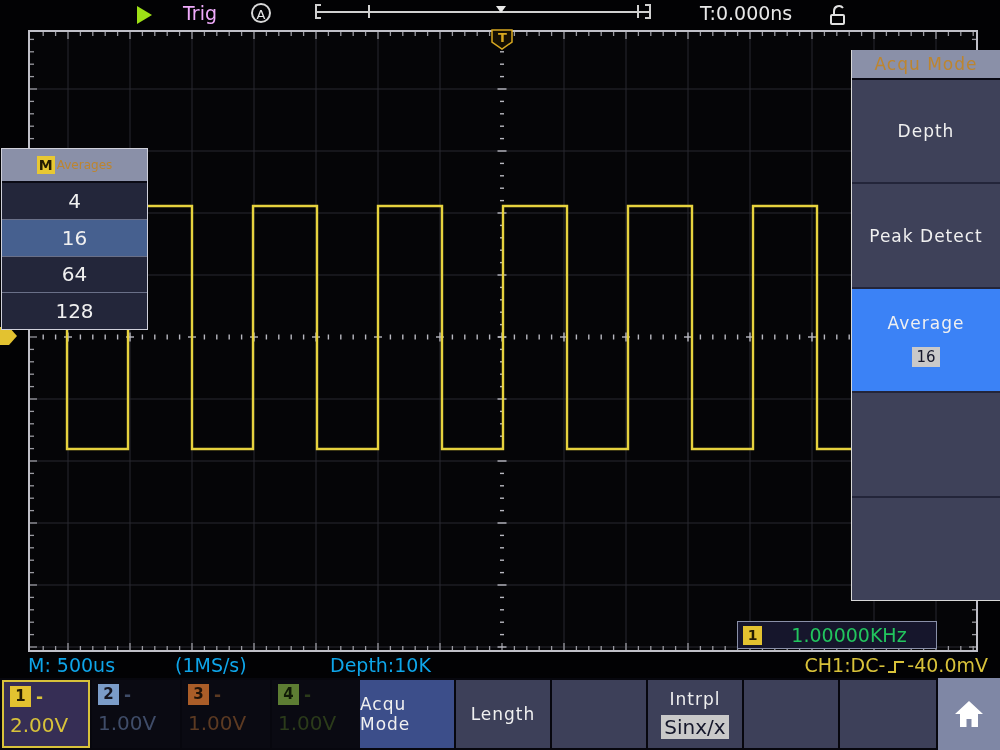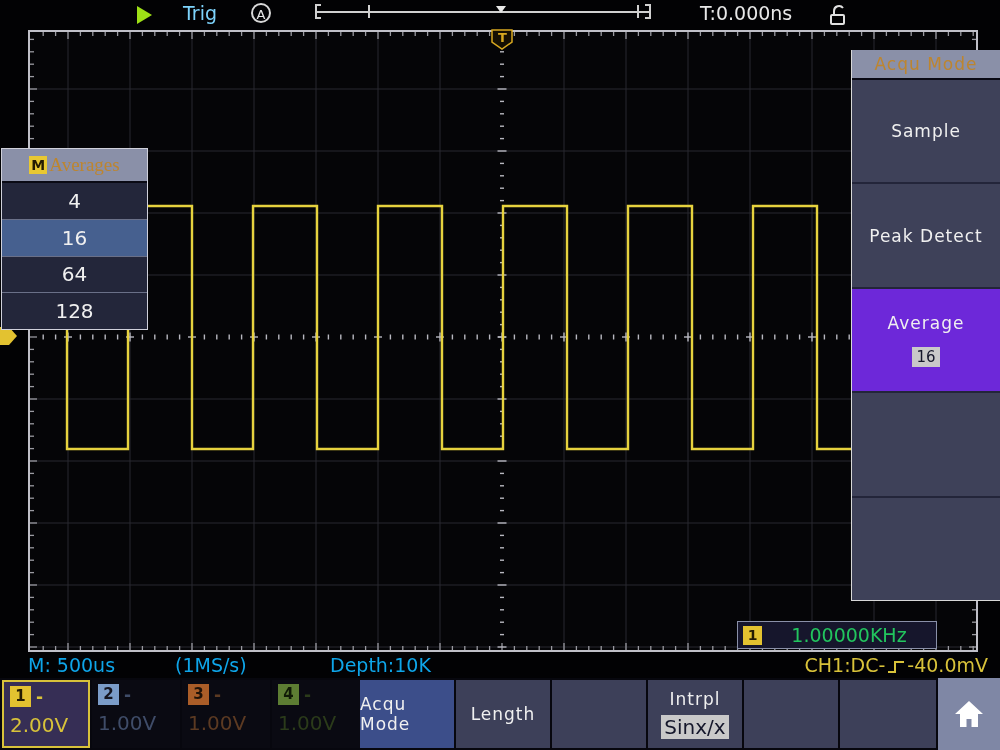--- a/index.html
+++ b/index.html
@@ -7,21 +7,21 @@
     width:1000px;height:750px;position:relative;background:#020204;
     font-family:"DejaVu Sans","Liberation Sans",sans-serif;color:#e8e8e8;
     overflow:hidden;
   }
   .abs{position:absolute;}
 
   
   #top-bar{left:0;top:0;width:1000px;height:30px;background:#020204;}
   #play-icon{left:137px;top:6px;width:0;height:0;
     border-left:15px solid #9ddf16;border-top:9px solid transparent;border-bottom:9px solid transparent;}
-  #trig-label{left:183px;top:2px;font-size:19px;color:#7dd3fc;}
+  #trig-label{left:183px;top:2px;font-size:19px;color:#f0abfc;}
   #auto-icon{left:251px;top:3px;width:20px;height:20px;border:2px solid #d8d8d8;border-radius:50%;
     font-size:13px;line-height:20px;text-align:center;color:#e8e8e8;box-sizing:border-box;}
   #hpos{left:315px;top:2px;width:340px;height:20px;}
   #hpos .bar{position:absolute;left:0;top:9px;width:336px;height:2px;background:#d0d0d0;}
   #hpos .lb{position:absolute;left:0;top:2px;width:6px;height:15px;border:2px solid #d0d0d0;border-right:none;box-sizing:border-box;}
   #hpos .rb{position:absolute;left:330px;top:2px;width:6px;height:15px;border:2px solid #d0d0d0;border-left:none;box-sizing:border-box;}
   #hpos .t1{position:absolute;left:53px;top:3px;width:2px;height:13px;background:#d0d0d0;}
   #hpos .t2{position:absolute;left:322px;top:3px;width:2px;height:13px;background:#d0d0d0;}
   #hpos .pos{position:absolute;left:181px;top:4px;width:0;height:0;
     border-top:7px solid #e8e8e8;border-left:5px solid transparent;border-right:5px solid transparent;}
@@ -38,36 +38,36 @@
   
   #ch1-arrow{left:0px;top:327px;width:18px;height:19px;}
 
   
   #popup{left:1px;top:148px;width:147px;height:182px;background:#23263a;
     border:1px solid #cfd0da;box-sizing:border-box;z-index:30;display:flex;flex-direction:column;}
   #popup .hdr{height:32px;background:#8a90a8;display:flex;align-items:center;justify-content:center;
     border-bottom:2px solid #0a0a14;flex:none;}
   #popup .hdr .m-badge{width:18px;height:18px;background:#e8c832;color:#241c02;font-weight:bold;
     font-size:14px;line-height:18px;text-align:center;margin-right:2px;}
-  #popup .hdr .title{color:#bd852f;font-size:19px;font-family:Liberation Serif, serif;}
+  #popup .hdr .title{color:#bd852f;font-size:12px;}
   #popup .row{flex:1;display:flex;align-items:center;justify-content:center;font-size:20px;color:#f0f0f0;
     border-bottom:1px solid #6a7088;}
   #popup .row:last-child{border-bottom:none;}
   #popup .row.selected{background:#46608f;}
 
   
   #side-menu{left:851px;top:50px;width:149px;height:551px;background:#3e4159;z-index:20;
     border-left:1px solid #d8d8d8;border-bottom:1px solid #d8d8d8;box-sizing:border-box;
     display:flex;flex-direction:column;}
   #side-menu .hdr{height:28px;background:#8a90a8;color:#bd852f;font-size:17px;letter-spacing:1px;
     display:flex;align-items:center;justify-content:center;border-bottom:2px solid #0a0a14;flex:none;}
   #side-menu .item{flex:1;display:flex;flex-direction:column;align-items:center;justify-content:center;
     font-size:17px;color:#f0f0f0;border-bottom:2px solid #23253a;letter-spacing:1px;}
   #side-menu .item:last-child{border-bottom:none;}
-  #side-menu .item.active{background:#6d28d9;}
+  #side-menu .item.active{background:#3b82f6;}
   #side-menu .item .val{margin-top:14px;background:#c9c9c9;color:#15172b;font-size:15px;
     padding:1px 4px;letter-spacing:0;}
 
   
   #freq-box{left:737px;top:621px;width:200px;height:28px;background:#16162c;border:1px solid #8a90a8;
     box-sizing:border-box;display:flex;align-items:center;z-index:10;}
   #freq-box .badge{width:19px;height:19px;background:#e3c230;color:#241c02;font-weight:bold;font-size:14px;
     line-height:19px;text-align:center;margin-left:5px;}
   #freq-box .val{color:#22c55e;font-size:19px;flex:1;text-align:center;}
 
@@ -559,21 +559,21 @@
   </div>
   <div class="row">4</div>
   <div class="row selected">16</div>
   <div class="row">64</div>
   <div class="row">128</div>
 </div>
 
 <div id="side-menu" class="abs">
   <div class="hdr">Acqu Mode</div>
   <div class="item">
-    <span>Sample</span>
+    <span>Depth</span>
   </div>
   <div class="item">
     <span>Peak Detect</span>
   </div>
   <div class="item active">
     <span>Average</span>
     <span class="val">16</span>
   </div>
   <div class="item"></div>
   <div class="item"></div>

